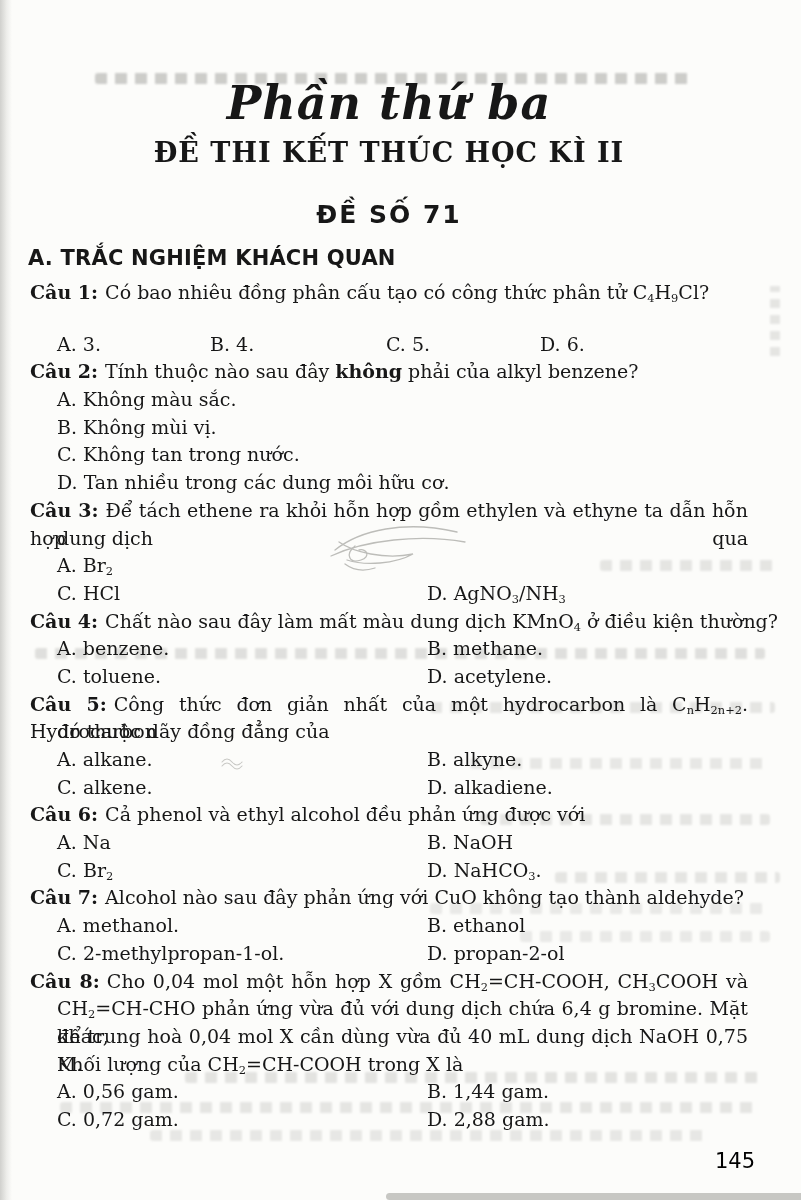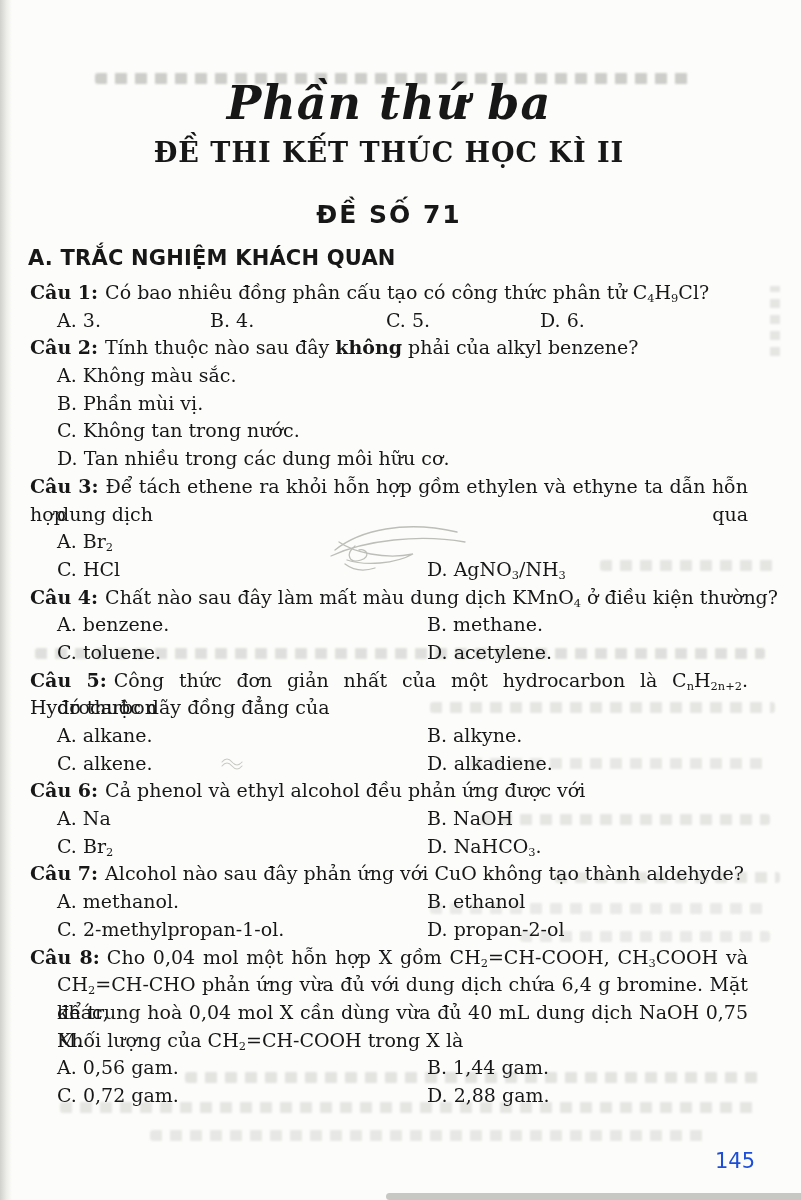--- a/index.html
+++ b/index.html
@@ -27,25 +27,25 @@
     font:700 21px "DejaVu Sans","Liberation Sans",sans-serif;letter-spacing:.2px;}
   
   .qa{position:absolute;left:30px;top:279px;width:718px;
     font-size:19px;line-height:27.7px;}
   .ln{height:27.7px;overflow:visible;white-space:nowrap;}
   .just{white-space:normal;text-align:justify;text-align-last:justify;}
   .qlabel{font-weight:700;margin-right:7px;}
   .b{font-weight:700;}
   .opt,.cont{padding-left:27px;}
   .row2{display:grid;grid-template-columns:333px 1fr;padding-left:27px;gap:37px;}
-  .row4{display:grid;grid-template-columns:153px 176px 154px 1fr;padding-left:27px;}
+  .row4{display:grid;grid-template-columns:153px 176px 154px 1fr;padding-left:27px;margin-top:24px;}
   .row2 span,.row4 span{white-space:nowrap;}
   sub{font-size:.6em;vertical-align:-.22em;line-height:0;}
   .pagenum{position:absolute;top:1149px;left:715px;
-    font:21px "DejaVu Sans","Liberation Sans",sans-serif;color:#1d4ed8;}
+    font:21px "DejaVu Sans","Liberation Sans",sans-serif;color:#000000;}
 </style>
 </head>
 <body>
 
 <div class="page">
 
   <div class="gutter"></div>
 
   <div class="bleed" style="left:95px;top:73px;width:600px;opacity:.42"></div>
   <div class="bleedv" style="left:770px;top:286px;height:70px;opacity:.2"></div>
@@ -71,21 +71,21 @@
     <div class="ln"><span class="qlabel">Câu 1:</span><span>Có bao nhiêu đồng phân cấu tạo có công thức phân tử C<sub>4</sub>H<sub>9</sub>Cl?</span></div>
     <div class="ln row4">
       <span>A. 3.</span>
       <span>B. 4.</span>
       <span>C. 5.</span>
       <span>D. 6.</span>
     </div>
 
     <div class="ln"><span class="qlabel">Câu 2:</span><span>Tính thuộc nào sau đây </span><span class="b">không</span><span> phải của alkyl benzene?</span></div>
     <div class="ln opt">A. Không màu sắc.</div>
-    <div class="ln opt">B. Phần mùi vị.</div>
+    <div class="ln opt">B. Không mùi vị.</div>
     <div class="ln opt">C. Không tan trong nước.</div>
     <div class="ln opt">D. Tan nhiều trong các dung môi hữu cơ.</div>
 
     <div class="ln just"><span class="qlabel">Câu 3:</span><span>Để tách ethene ra khỏi hỗn hợp gồm ethylen và ethyne ta dẫn hỗn hợp qua</span></div>
     <div class="ln cont">dung dịch</div>
     <div class="ln row2">
       <span>A. Br<sub>2</sub></span>
     </div>
     <div class="ln row2">
       <span>C. HCl</span>

